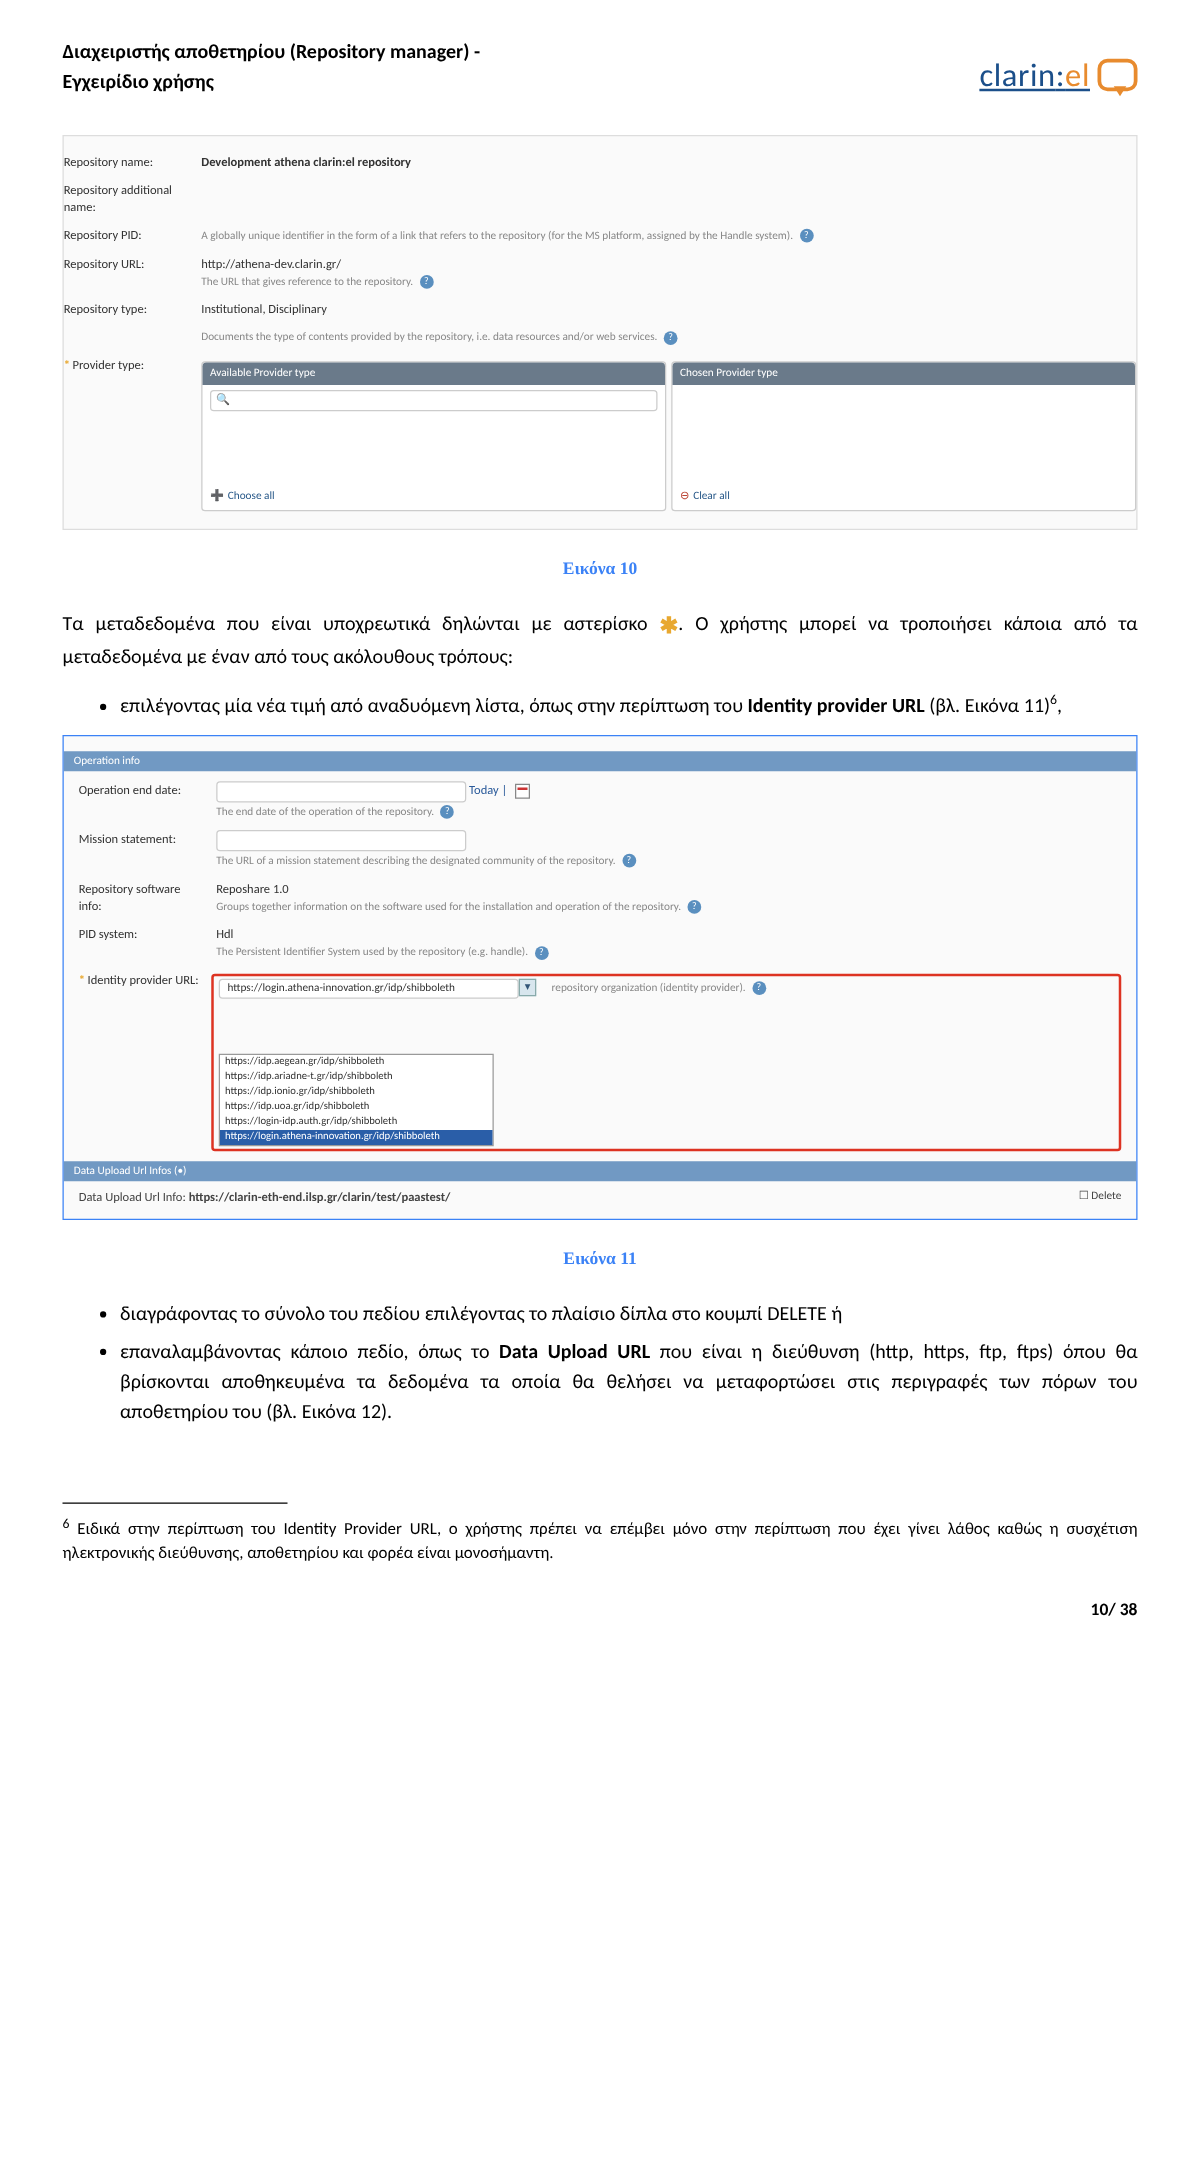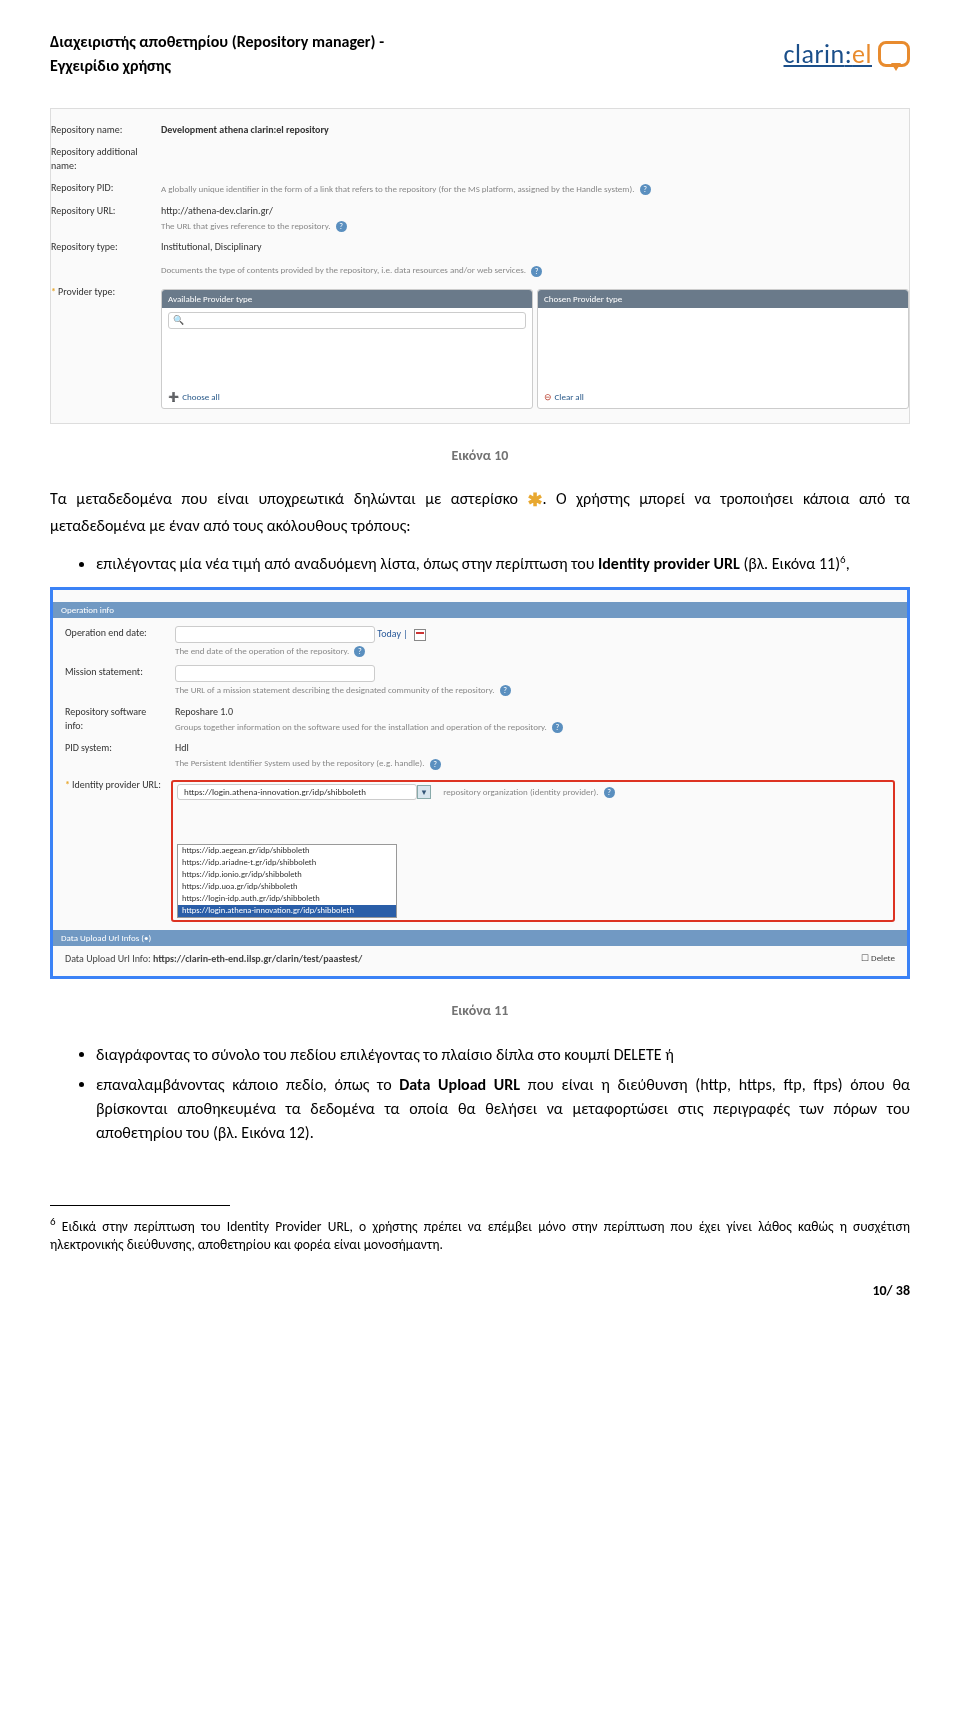--- a/index.html
+++ b/index.html
@@ -7,21 +7,21 @@
     font-family: "Calibri", "Segoe UI", Arial, sans-serif;
     background: #fff;
     color: #000;
     width: 960px;
     margin: 0 auto;
     padding: 30px 50px 20px 50px;
     font-size: 14px;
     line-height: 1.4;
   }
 
-  .header { display: flex; justify-content: space-between; align-items: center; margin-bottom: 30px; }
+  .header { display: flex; justify-content: space-between; align-items: flex-end; margin-bottom: 30px; }
   .header-left { font-weight: bold; font-size: 16px; line-height: 1.5; }
   .logo { display: flex; align-items: center; gap: 6px; }
   .logo-text { font-size: 26px; color: #1b4f8a; font-weight: 300; letter-spacing: 0.5px; text-decoration: underline; }
   .logo-colon { color: #1b4f8a; }
   .logo-el { color: #e88b2e; }
   .logo-bubble {
     width: 32px; height: 26px; border: 3px solid #e88b2e; border-radius: 8px; position: relative;
   }
   .logo-bubble::after {
     content: ""; position: absolute; bottom: -7px; right: 6px; width: 0; height: 0;
@@ -51,31 +51,31 @@
   }
   .list-head { background: #6a7a8a; color: #fff; padding: 3px 6px; font-size: 9px; border-radius: 3px 3px 0 0; }
   .list-body { padding: 4px 6px; color: #333; }
   .list-body .srch {
     border: 1px solid #ccc; border-radius: 3px; padding: 1px 4px; margin-bottom: 4px; color: #888;
   }
   .list-foot { position: absolute; bottom: 4px; left: 6px; color: #2a5a8a; font-size: 9px; text-align: center; }
   .list-foot .plus { color: #3a8f3a; margin-right: 3px; }
   .list-foot .minus { color: #b43; margin-right: 3px; }
 
-  .caption { text-align: center; color: #737373; font-weight: bold; margin: 22px 0; font-size: 14px; }
+  .caption { text-align: center; color: #3b82f6; font-weight: bold; margin: 22px 0; font-size: 14px; font-family: Liberation Serif, serif; }
 
   .body-text { font-size: 16px; line-height: 1.5; margin: 14px 0; text-align: justify; }
   ul.bullets { list-style: disc; margin: 10px 0 10px 46px; font-size: 16px; line-height: 1.5; }
   ul.bullets li { margin-bottom: 6px; text-align: justify; }
 
   .inline-ast { color: #e8a830; font-weight: bold; font-size: 18px; vertical-align: middle; }
   .sup { font-size: 11px; vertical-align: super; }
 
   
-  .shot2 { border: 3px solid #3b82f6; background: #fafafa; padding: 8px 12px; font-size: 10px; color: #444; margin-bottom: 4px; }
+  .shot2 { border: 1px solid #3b82f6; background: #fafafa; padding: 8px 12px; font-size: 10px; color: #444; margin-bottom: 4px; }
   .field-input {
     display: inline-block; border: 1px solid #ccc; background: #fff; border-radius: 3px;
     padding: 1px 6px; min-width: 200px; font-size: 9px; color: #333;
   }
   .bluebar { background: #7199c3; color: #fff; padding: 2px 8px; font-size: 9px; margin: 4px -12px; }
   .calendar-icon {
     display: inline-block; width: 12px; height: 12px; border: 1px solid #888; background: #fff;
     vertical-align: middle; margin-left: 4px; position: relative;
   }
   .calendar-icon::before { content: ""; position: absolute; top: 2px; left: 1px; right: 1px; height: 2px; background: #c33; }

